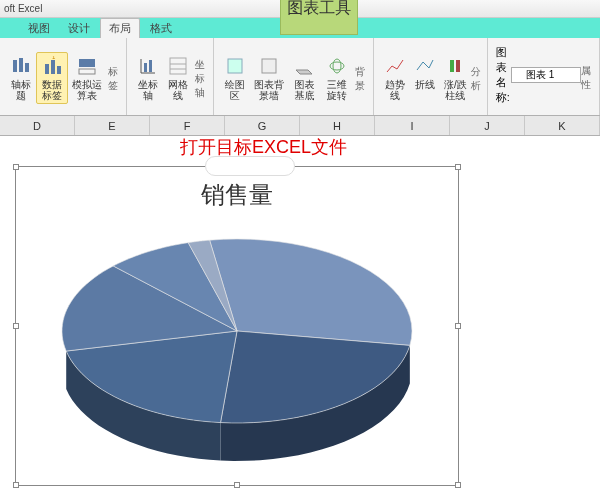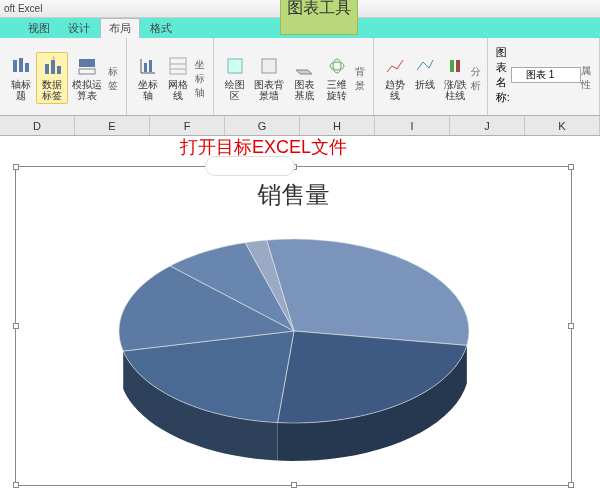--- a/index.html
+++ b/index.html
@@ -25,21 +25,21 @@
 .prop-row { display: flex; align-items: center; gap: 4px; margin-bottom: 4px; }
 .prop-input { width: 70px; height: 16px; border: 1px solid #aaa; font-size: 10px; padding: 0 14px; background: #fff; }
 
 .colhead { height: 20px; background: #e8e8e8; border-bottom: 1px solid #b0b0b0; display: flex; position: relative; }
 .colcell { width: 75px; border-right: 1px solid #c8c8c8; text-align: center; font-size: 11px; color: #333; line-height: 20px; }
 
 .overlay-text { position: absolute; top: 135px; left: 180px; font-size: 18px; font-weight: normal; color: #e00000; z-index: 10; }
 .overlay-bubble { position: absolute; top: 156px; left: 205px; width: 90px; height: 20px; background: #fff; border: 1px solid #ddd; border-radius: 10px; z-index: 9; }
 
 .sheet { position: relative; height: 364px; background: #fff; }
-.chart-box { position: absolute; left: 15px; top: 30px; width: 557px; height: 320px; border: 1px solid #888; background: #fff; }
+.chart-box { position: absolute; left: 15px; top: 30px; width: 444px; height: 320px; border: 1px solid #888; background: #fff; }
 .chart-title { text-align: center; font-size: 24px; color: #333; margin-top: 12px; font-family: SimSun, serif; }
 .pie-wrap { display: flex; justify-content: center; margin-top: 10px; }
 .sel-handle { position: absolute; width: 6px; height: 6px; background: #fff; border: 1px solid #888; }
 
 svg .ico-bar { fill: #5b7ca8; }
 </style>
 </head>
 <body>
 
 <div class="titlebar">

